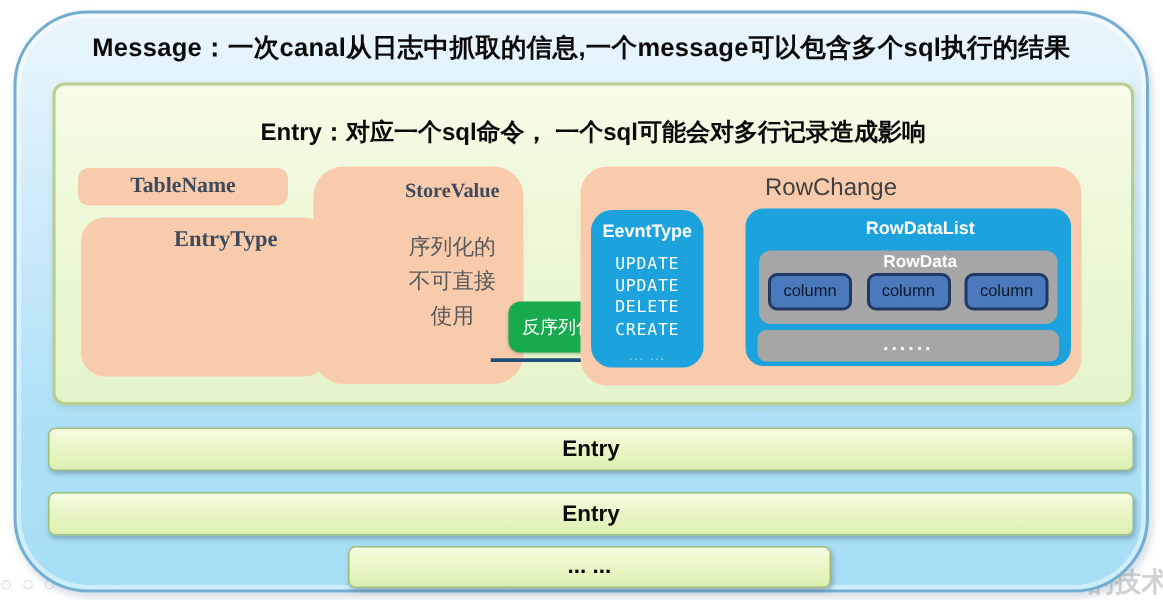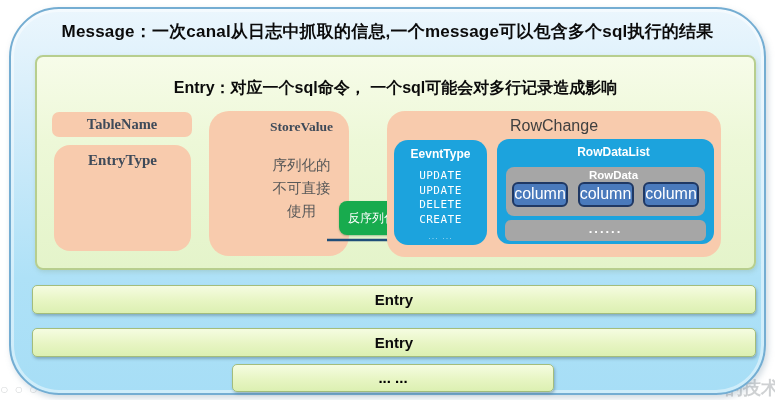--- a/index.html
+++ b/index.html
@@ -43,21 +43,21 @@
   .subtitle{color:#3e4a59;font-weight:600;font-family:Liberation Serif, serif;}
 
   
   .box-tablename{
     position:absolute;left:15px;top:55px;width:140px;height:25px;
     border-radius:7px;text-align:center;line-height:25px;font-size:14.5px;
   }
   
   .box-entrytype{
     position:absolute;left:17px;top:88px;width:137px;height:106px;
-    border-radius:16px;text-align:center;
+    border-radius:16px;text-align:center;padding-left:28px;
   }
   .box-entrytype .bt{margin-top:7px;font-size:15px;}
   .et-list{margin-top:9px;font-family:"DejaVu Sans Mono","Liberation Mono",monospace;
     font-size:9.5px;font-weight:bold;line-height:12.5px;color:#111;}
   .et-list .red{color:#e01010;}
 
   
   .box-storevalue{
     position:absolute;left:172px;top:54px;width:95px;height:145px;
     border-radius:20px;text-align:center;padding-left:45px;
@@ -73,21 +73,21 @@
   }
   .arrow-svg{position:absolute;left:290px;top:176px;}
 
   
   .box-rowchange{
     position:absolute;left:350px;top:54px;width:334px;height:146px;
     border-radius:18px;
   }
   .rc-title{text-align:center;margin-top:6px;font-size:16px;color:#404040;}
   .box-eevnttype{
-    position:absolute;left:7px;top:29px;width:93px;height:105px;
+    position:absolute;left:7px;top:29px;width:75px;height:105px;
     background:#1ca3dd;border-radius:14px;color:#fff;text-align:center;
   }
   .box-eevnttype .wt{margin-top:7px;font-size:12px;font-weight:bold;}
   .ev-list{display:inline-block;text-align:left;margin-top:8px;
     font-family:"DejaVu Sans Mono","Liberation Mono",monospace;
     font-size:11px;line-height:14.5px;letter-spacing:.5px;}
   .ev-more{font-size:9px;opacity:.55;margin-top:4px;letter-spacing:1px;}
 
   .box-rowdatalist{
     position:absolute;left:110px;top:28px;width:217px;height:105px;
@@ -95,21 +95,21 @@
   }
   .box-rowdatalist .wt{text-align:center;margin-top:6px;font-size:12px;font-weight:bold;padding-left:16px;}
   .box-rowdata{
     position:absolute;left:9px;top:28px;width:199px;height:49px;
     background:#a6a6a6;border-radius:8px;
   }
   .box-rowdata .wt{margin-top:2px;}
   .col-row{display:flex;justify-content:space-between;padding:1px 6px 0 6px;}
   .col{
     width:52px;height:21px;background:#4a7abc;border:2px solid #1f3864;
-    border-radius:6px;color:#ffffff;font-size:16px;text-align:center;line-height:20px;
+    border-radius:6px;color:#0f172a;font-size:11px;text-align:center;line-height:20px;
   }
   .gray-more{
     position:absolute;left:8px;top:81px;width:201px;height:21px;
     background:#a6a6a6;border-radius:6px;color:#fff;font-weight:bold;
     text-align:center;line-height:17px;letter-spacing:2px;font-size:13px;
   }
 
   
   .entry-bar{
     position:absolute;left:21px;width:722px;height:27px;

